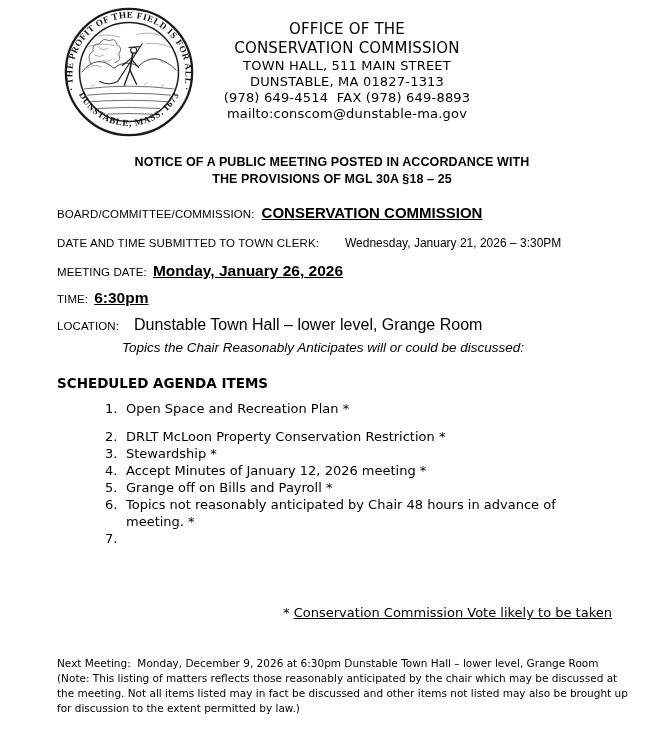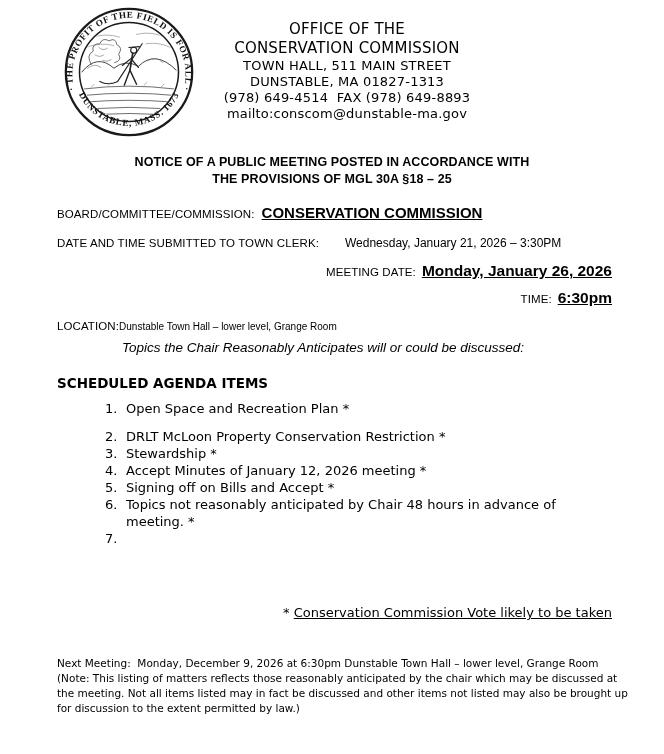--- a/index.html
+++ b/index.html
@@ -40,24 +40,24 @@
   }
 
   
   .body { margin: 16px 52px 0 57px; }
   .field-row { white-space: nowrap; }
   .lbl { font-size: 11.5px; letter-spacing: 0.1px; }
   .row-board { margin-bottom: 11px; }
   .row-board .val { font-size: 15px; font-weight: bold; text-decoration: underline; margin-left: 7px; }
   .row-submitted { margin-bottom: 11px; }
   .row-submitted .val { font-size: 12px; margin-left: 26px; }
-  .row-date, .row-time { margin-bottom: 9px; text-align: right; }
+  .row-date, .row-time { margin-bottom: 9px; }
   .row-date .val, .row-time .val { font-size: 15.5px; font-weight: bold; text-decoration: underline; margin-left: 6px; }
   .row-location { margin-bottom: 6px; }
-  .row-location .val { font-size: 10px; }
+  .row-location .val { font-size: 16px; margin-left: 15px; }
 
   .topics-line {
     margin-left: 65px;
     font-size: 13.5px;
     font-style: italic;
     margin-bottom: 20px;
   }
 
   
   .agenda-heading {
@@ -193,21 +193,21 @@
       <div class="agenda-item">
         <span class="num">3.</span>
         <span class="txt">Stewardship *</span>
       </div>
       <div class="agenda-item">
         <span class="num">4.</span>
         <span class="txt">Accept Minutes of January 12, 2026 meeting *</span>
       </div>
       <div class="agenda-item">
         <span class="num">5.</span>
-        <span class="txt">Signing off on Bills and Accept *</span>
+        <span class="txt">Grange off on Bills and Payroll *</span>
       </div>
       <div class="agenda-item">
         <span class="num">6.</span>
         <span class="txt">Topics not reasonably anticipated by Chair 48 hours in advance of meeting. *</span>
       </div>
       <div class="agenda-item">
         <span class="num">7.</span>
       </div>
     </div>
 

